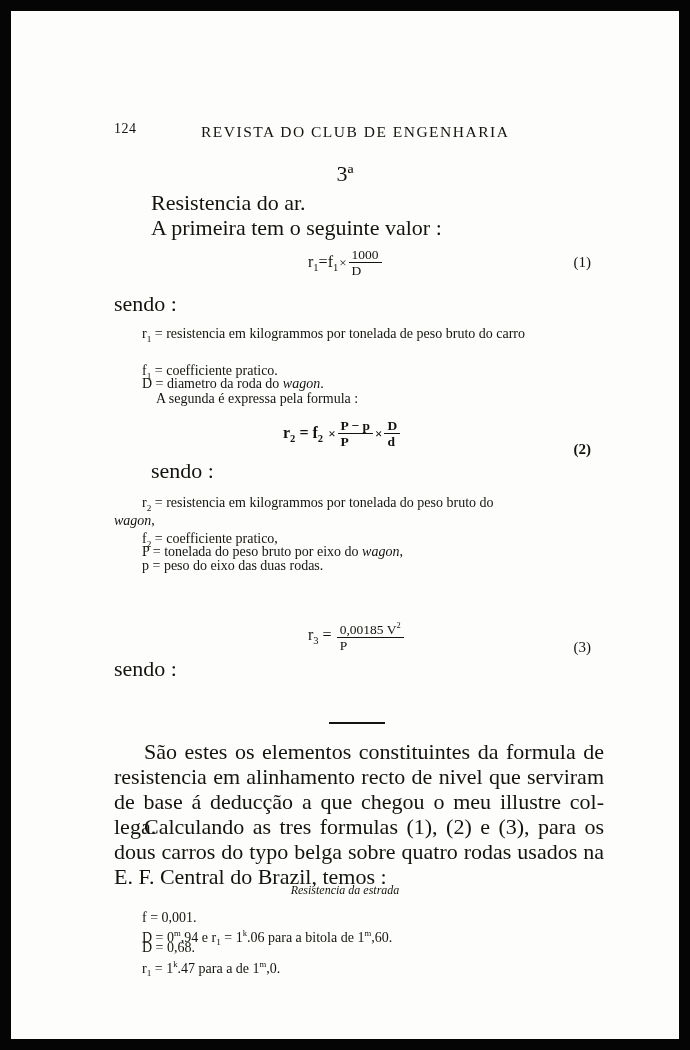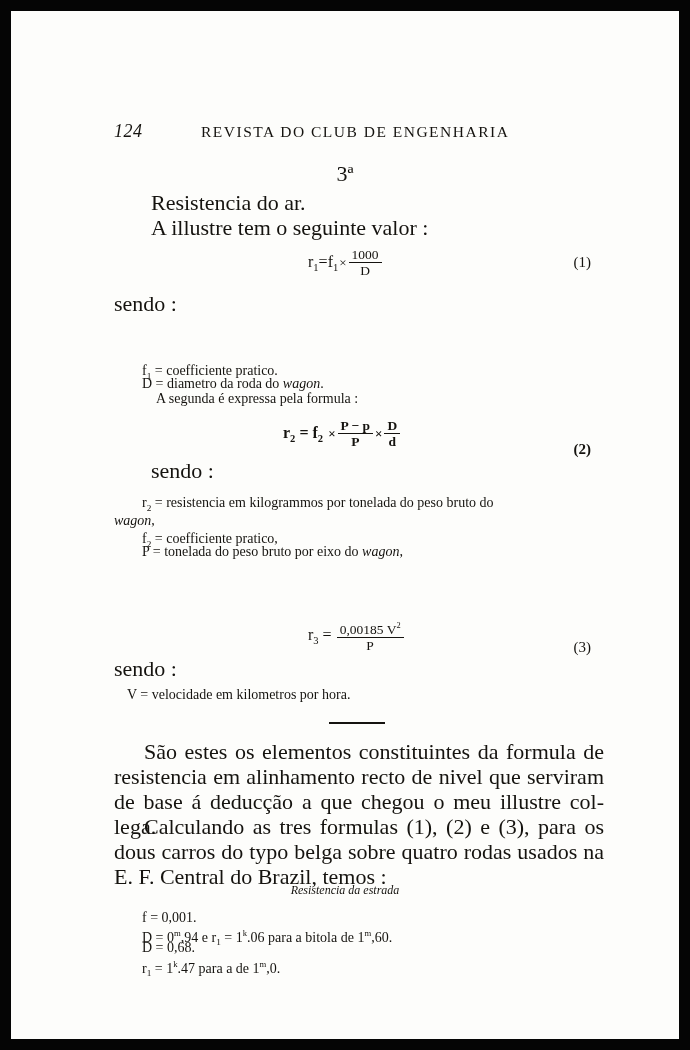--- a/index.html
+++ b/index.html
@@ -46,23 +46,22 @@
     position: absolute;
     top: 110px;
     left: 0;
     width: 100%;
     height: 22px;
   }
   .folio {
     position: absolute;
     left: 103px;
     top: 0;
-    font-size: 18px;
+    font-size: 14px;
     letter-spacing: 0.5px;
-    font-style: italic;
   }
   .runtitle {
     position: absolute;
     left: 190px;
     top: 2px;
     font-size: 15.5px;
     letter-spacing: 1.5px;
   }
 
   
@@ -101,21 +100,20 @@
     white-space: nowrap;
   }
   .eqno {
     position: absolute;
     right: 88px;
     font-size: 15px;
   }
   .frac {
     display: inline-block;
     vertical-align: middle;
-    text-align: center;
     margin: 0 1px;
     position: relative;
     top: -1px;
   }
   .frac .num {
     display: block;
     font-size: 13.5px;
     padding: 0 3px 0px 3px;
     line-height: 15px;
   }
@@ -155,31 +153,35 @@
 <div class="page-inner">
 
   <div class="runhead">
     <span class="folio">124</span>
     <span class="runtitle">REVISTA DO CLUB DE ENGENHARIA</span>
   </div>
 
   <div class="blk centered lead" style="top:150px;">3ª</div>
 
   <div class="blk lead" style="top:179px; left:140px;">Resistencia do ar.</div>
-  <div class="blk lead" style="top:204px; left:140px;">A illustre tem o seguinte  valor :</div>
+  <div class="blk lead" style="top:204px; left:140px;">A primeira tem o seguinte  valor :</div>
 
   <div class="formula-row" style="top:237px; height:34px;">
     <span class="formula" style="left:297px;">
       <span>r</span><sub>1</sub><span>=f</span><sub>1</sub><span class="times">×</span><span class="frac"><span class="num">1000</span><span class="den">D</span></span>
     </span>
     <span class="eqno" style="top:6px;">(1)</span>
   </div>
 
   <div class="blk lead" style="top:280px; left:103px;">sendo :</div>
 
+  <div class="blk small just" style="top:314px; left:103px; width:490px; text-indent:28px;">
+    <span>r</span><sub>1</sub>
+    <span>= resistencia em  kilogrammos  por  tonelada  de  peso  bruto  do carro</span>
+  </div>
 
   <div class="blk small" style="top:351px; left:131px;">
     <span>f</span><sub>1</sub>
     <span>= coefficiente pratico.</span>
   </div>
 
   <div class="blk small" style="top:364px; left:131px;">
     <span>D = diametro da roda do </span><span class="it">wagon</span><span>.</span>
   </div>
 
@@ -204,31 +206,31 @@
 
   <div class="blk small" style="top:519px; left:131px;">
     <span>f</span><sub>2</sub>
     <span>= coefficiente pratico,</span>
   </div>
 
   <div class="blk small" style="top:532px; left:131px;">
     <span>P = tonelada do peso bruto por eixo do </span><span class="it">wagon</span><span>,</span>
   </div>
 
+  <div class="blk small" style="top:546px; left:131px;">p = peso do eixo das duas rodas.</div>
 
   <div class="formula-row" style="top:608px; height:36px;">
     <span class="formula" style="left:297px;">
       <span>r</span><sub>3</sub> <span>=</span> <span class="frac"><span class="num"><span>0,00185  V</span><sup>2</sup></span><span class="den">P</span></span>
     </span>
     <span class="eqno" style="top:20px;">(3)</span>
   </div>
 
   <div class="blk lead" style="top:645px; left:103px;">sendo :</div>
 
-  <div class="blk small" style="top:675px; left:116px;">V = velocidade em  kilometros  por  hora.</div>
 
   <div class="rule" style="top:711px; left:318px; width:56px;"></div>
 
   <div class="blk lead just" style="top:728px; left:103px; width:490px; text-indent:30px;">São estes os  elementos  constituintes da  formula  de resistencia em  alinhamento recto de nivel que  serviram de base á  deducção a  que  chegou  o  meu  illustre col-lega.</div>
 
   <div class="blk lead just" style="top:803px; left:103px; width:490px; text-indent:30px;">Calculando  as tres formulas  (1),  (2)  e  (3),  para os dous carros do typo belga sobre quatro  rodas usados na E. F. Central do Brazil, temos :</div>
 
   <div class="subhead" style="top:872px;">Resistencia da  estrada</div>
 
   <div class="blk small" style="top:898px; left:131px;">f  = 0,001.</div>

